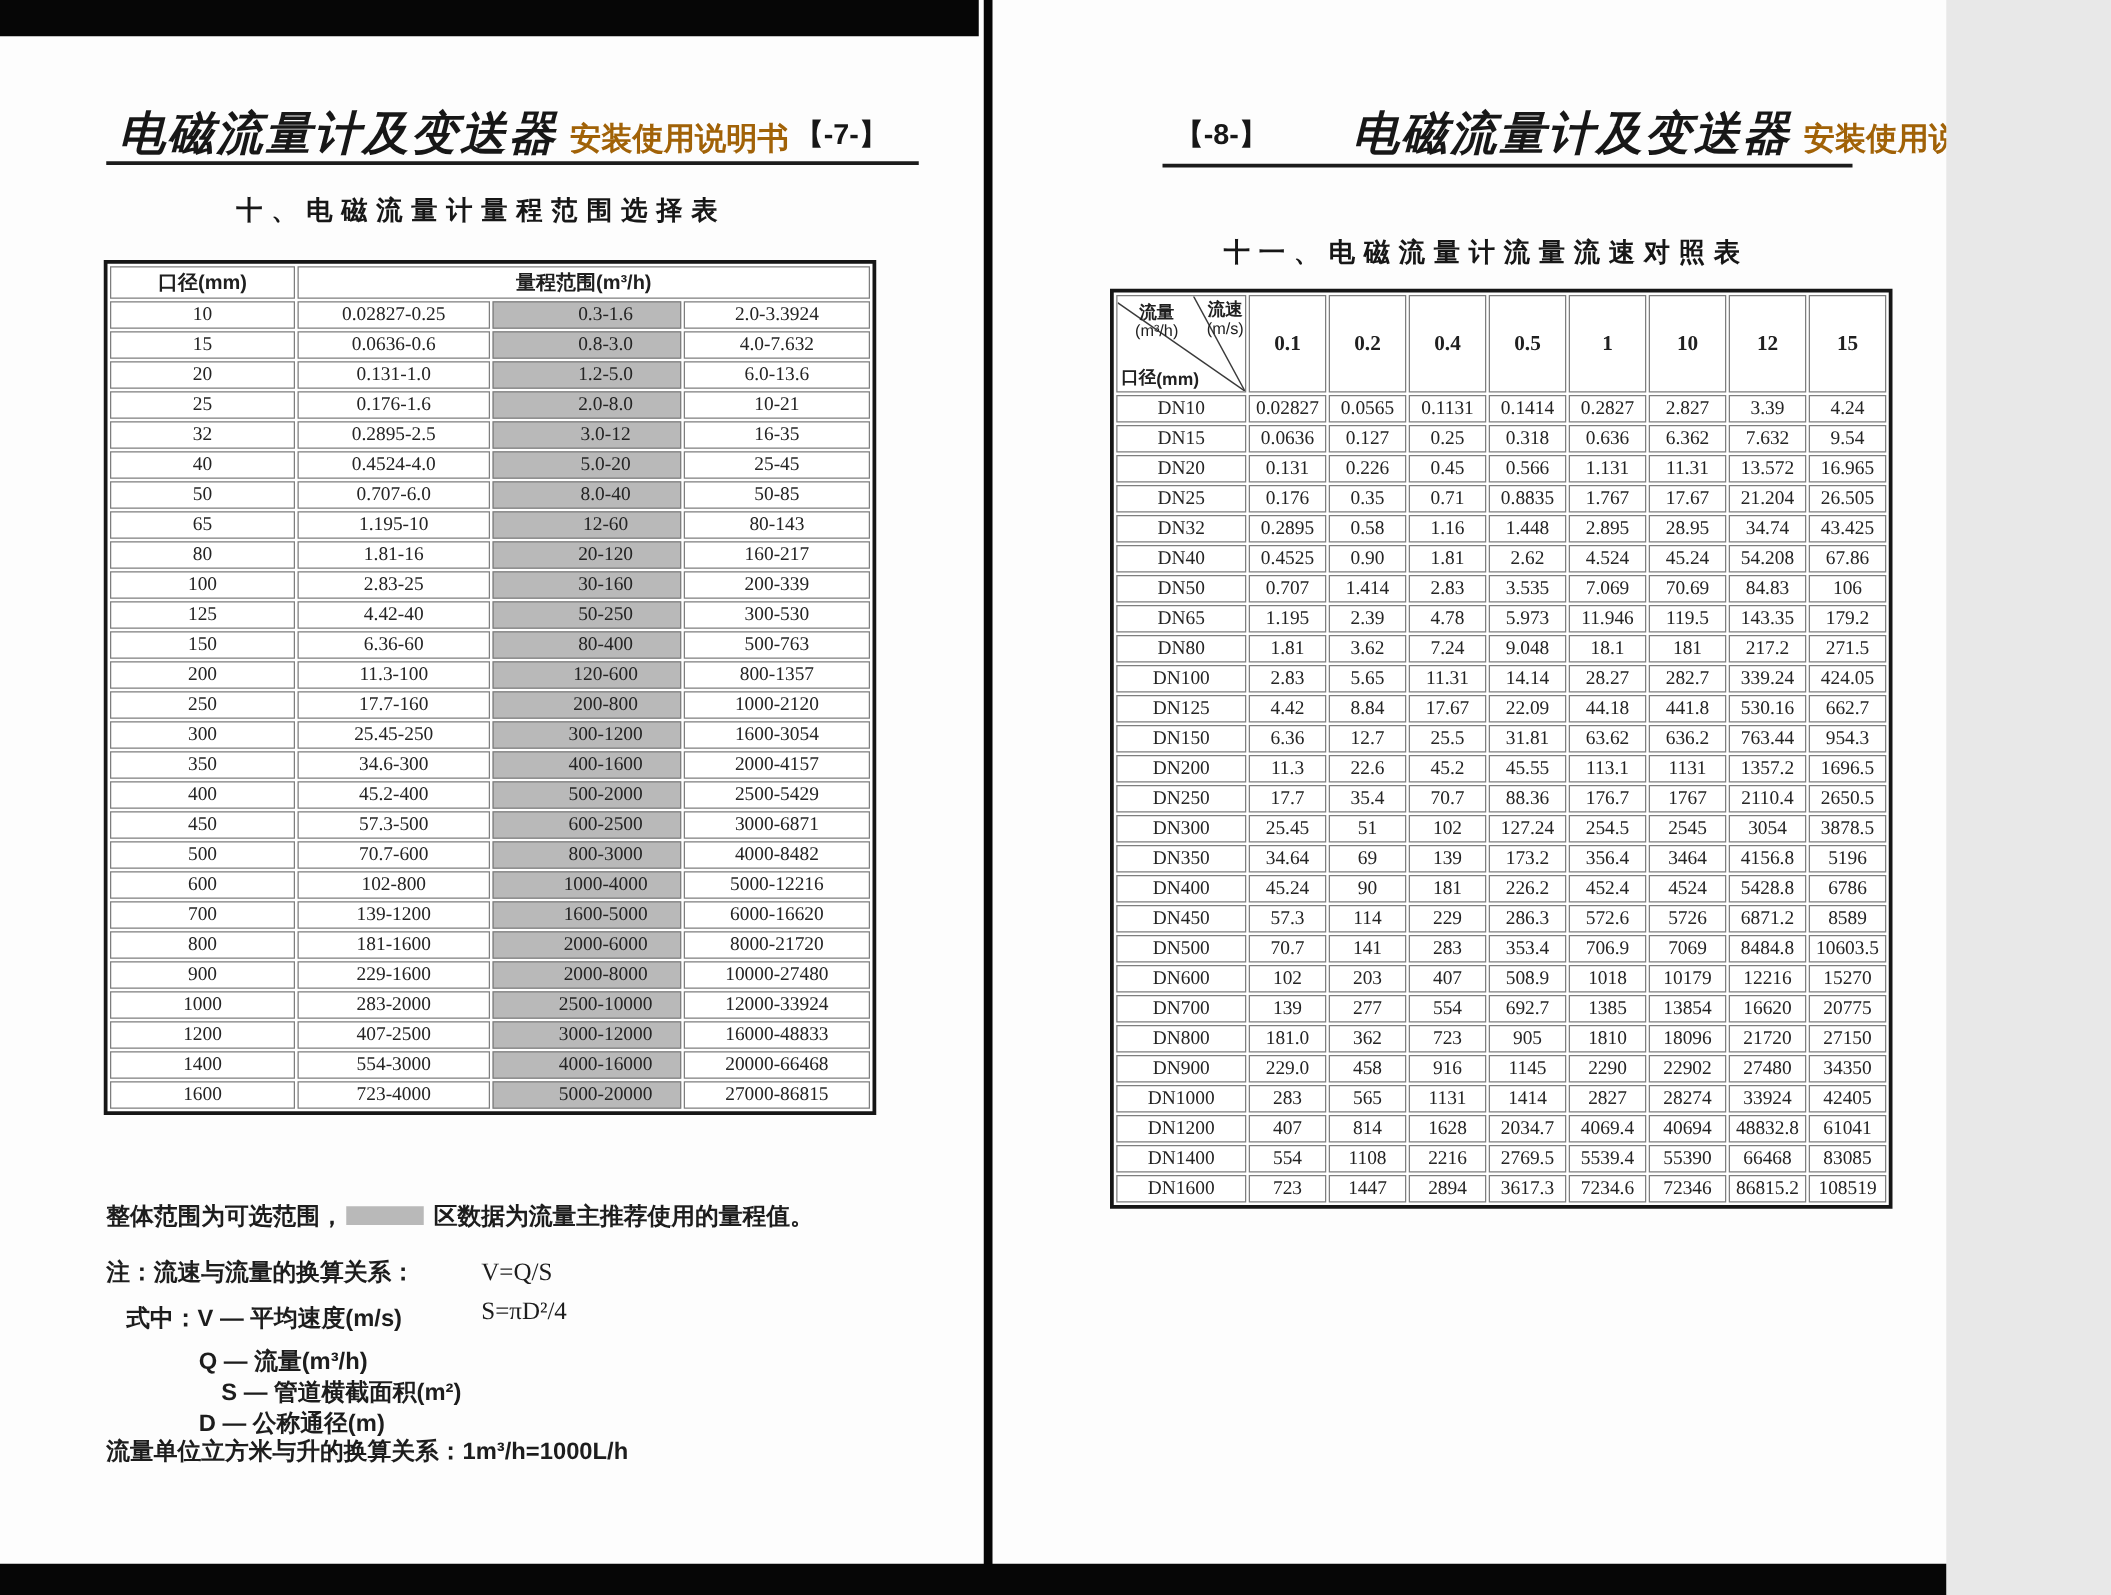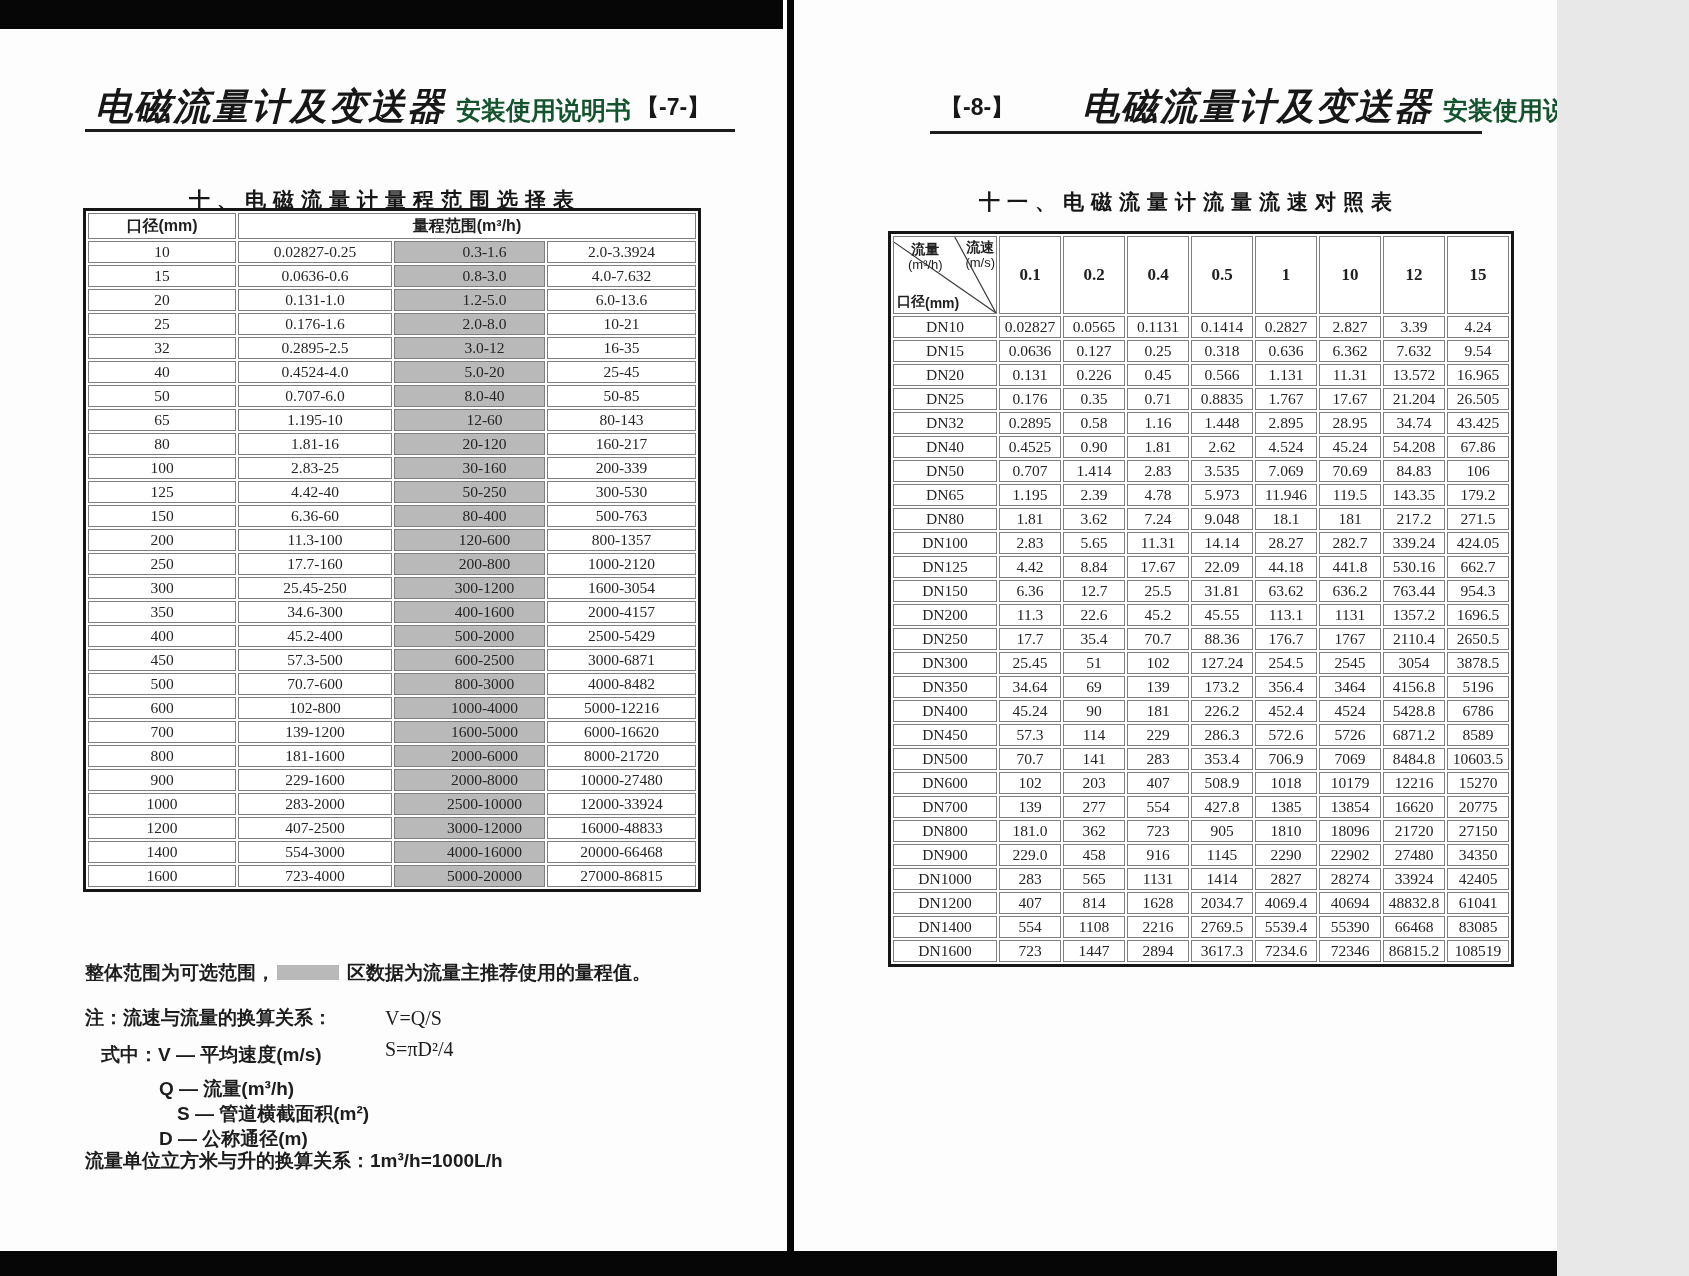--- a/index.html
+++ b/index.html
@@ -10,21 +10,21 @@
   #scan-top{left:0;top:0;width:783px;height:29px;}
   #scan-divider{left:787px;top:0;width:7px;height:1276px;}
   #scan-bottom{left:0;top:1251px;width:1689px;height:25px;}
 
   .page{position:absolute;top:0;height:1276px;}
   #left-page{left:0;width:787px;}
   #right-page{left:794px;width:895px;}
 
   .hdr-row{position:absolute;display:flex;align-items:baseline;gap:10px;white-space:nowrap;}
   .brand{font-size:37px;font-weight:bold;font-style:italic;letter-spacing:2px;color:#171717;}
-  .subtitle{font-size:25px;font-weight:bold;color:#14532d;}
+  .subtitle{font-size:25px;font-weight:bold;color:#a16207;}
   .pagenum{position:absolute;font-size:23px;font-weight:bold;color:#171717;}
   .hdr-line{position:absolute;height:3px;background:#1c1c1c;}
 
   .tbl-title{position:absolute;text-align:center;font-size:21px;font-weight:bold;
              letter-spacing:7px;color:#171717;white-space:nowrap;}
 
   table.doc{border-collapse:separate;border-spacing:2px;border:3px solid #161616;
             background:#fff;table-layout:fixed;position:absolute;}
   table.doc th,table.doc td{border:1px solid #7e7e7e;text-align:center;vertical-align:middle;
             background:#fff;overflow:hidden;white-space:nowrap;}
@@ -65,21 +65,21 @@
   <div id="scan-bottom" class="scan-bar"></div>
 
   <div id="left-page" class="page">
     <div class="hdr-row" style="left:95px;top:82px;">
       <span class="brand">电磁流量计及变送器</span>
       <span class="subtitle">安装使用说明书</span>
     </div>
     <div class="pagenum" style="left:636px;top:92px;">【-7-】</div>
     <div class="hdr-line" style="left:85px;top:129px;width:650px;"></div>
 
-    <div class="tbl-title" style="left:85px;top:154px;width:600px;margin-top:32px;">十、电磁流量计量程范围选择表</div>
+    <div class="tbl-title" style="left:85px;top:154px;width:600px;">十、电磁流量计量程范围选择表</div>
 
     <table id="range-table" class="doc">
       <colgroup>
           <col style="width:148px">
           <col style="width:154px">
           <col style="width:151px">
           <col style="width:149px">
         </colgroup>
       <thead>
         <tr>
@@ -538,21 +538,21 @@
             <td>1018</td>
             <td>10179</td>
             <td>12216</td>
             <td>15270</td>
           </tr>
           <tr>
             <td>DN700</td>
             <td>139</td>
             <td>277</td>
             <td>554</td>
-            <td>427.8</td>
+            <td>692.7</td>
             <td>1385</td>
             <td>13854</td>
             <td>16620</td>
             <td>20775</td>
           </tr>
           <tr>
             <td>DN800</td>
             <td>181.0</td>
             <td>362</td>
             <td>723</td>

